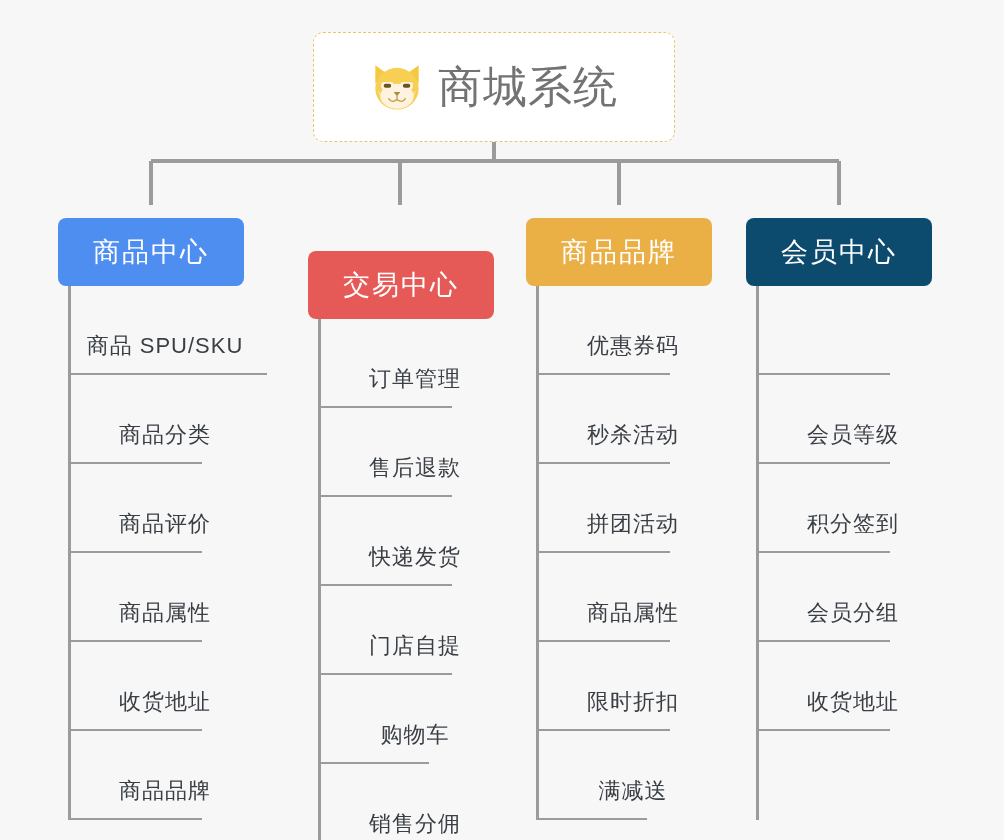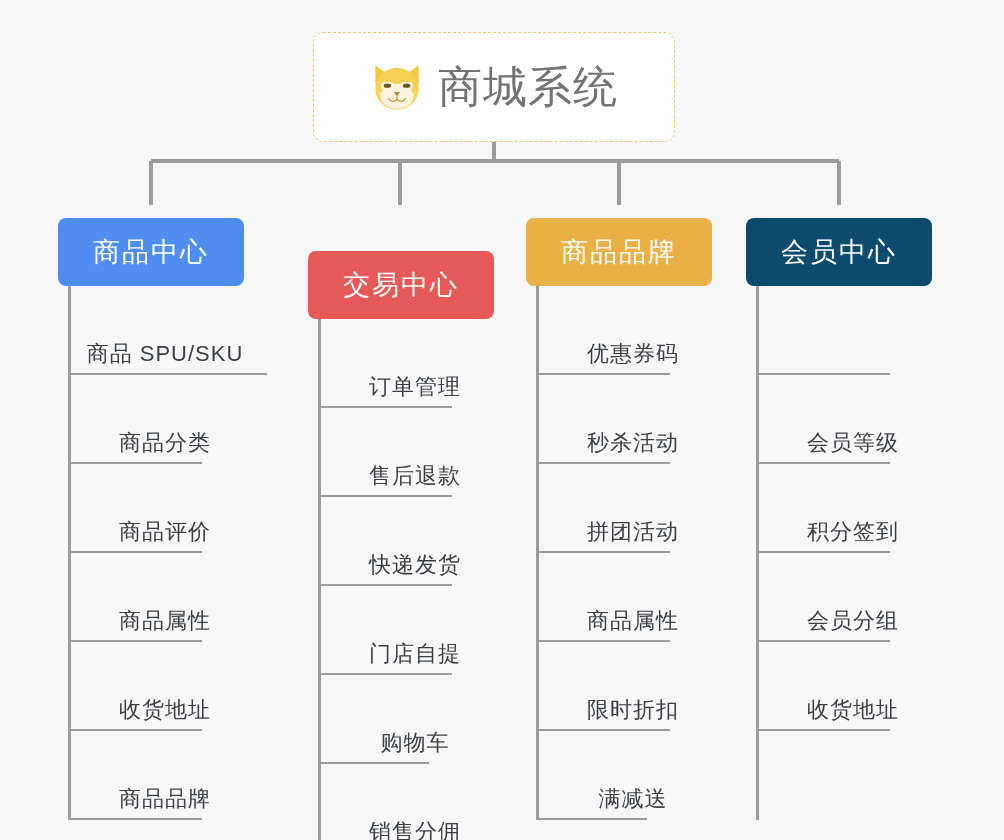--- a/index.html
+++ b/index.html
@@ -100,21 +100,21 @@
     width: 3px;
     background: #9b9b9b;
   }
   .leaf-item {
     position: relative;
     height: 89px;
     box-sizing: border-box;
     display: flex;
     align-items: flex-end;
     justify-content: center;
-    padding-bottom: 0;
+    padding-bottom: 8px;
   }
   .leaf-underline {
     position: absolute;
     left: 0;
     bottom: 0;
     height: 2px;
     background: #9b9b9b;
   }
   .leaf-label {
     position: relative;

